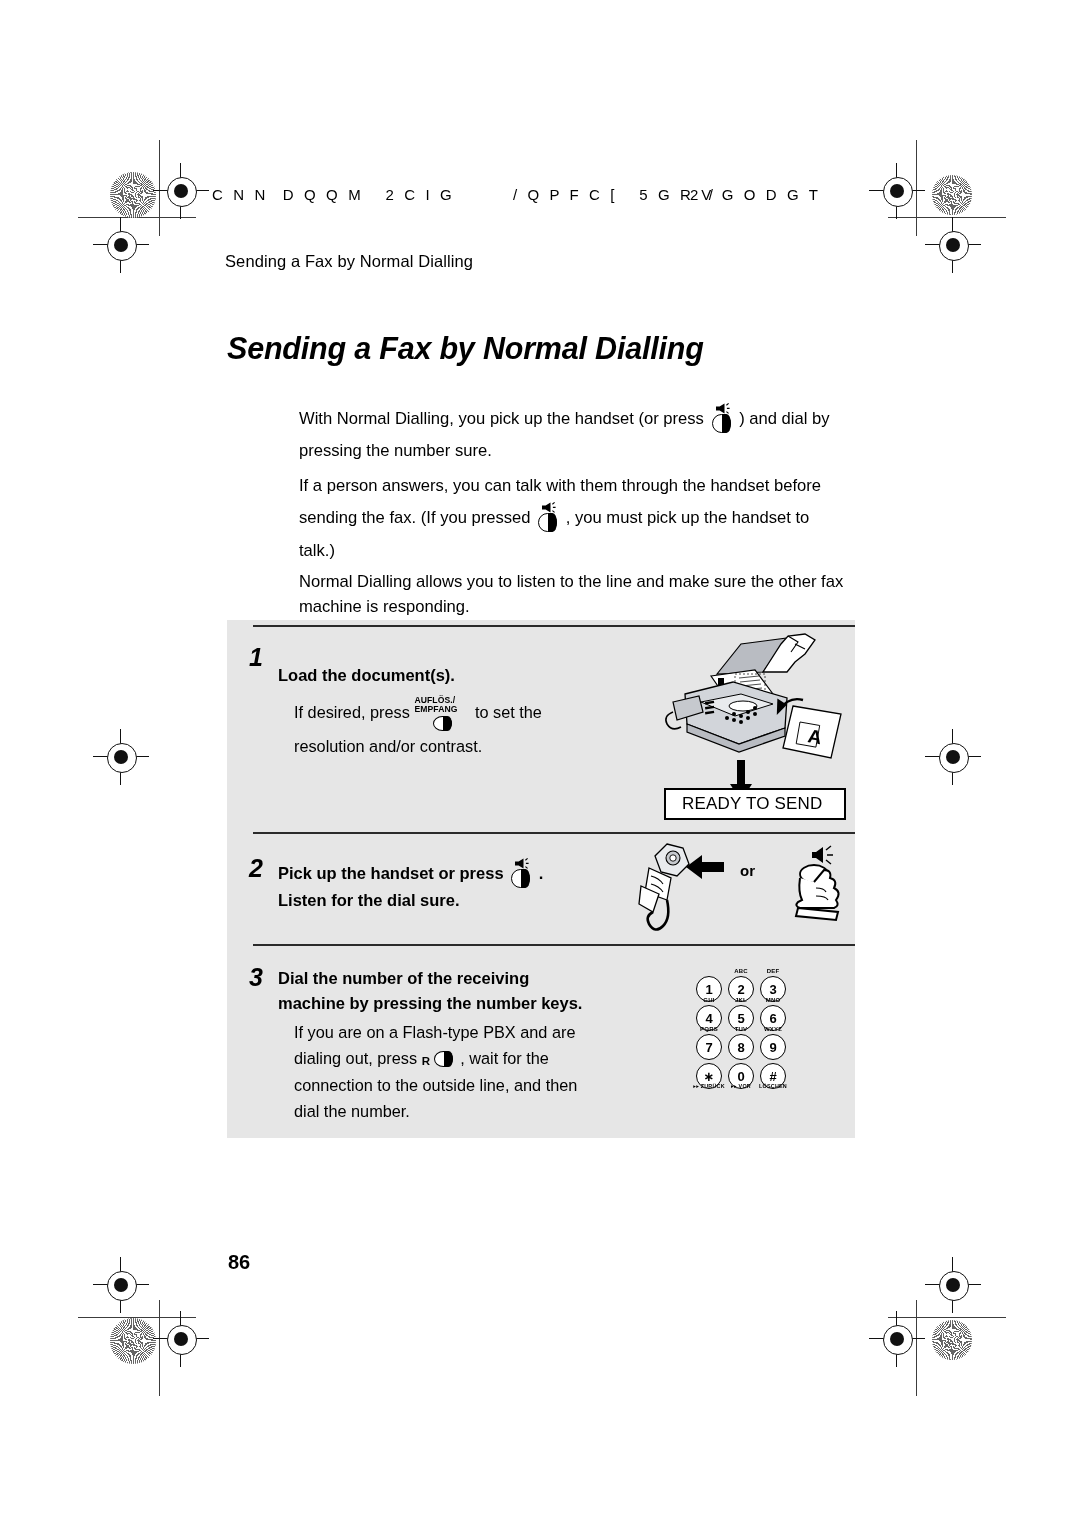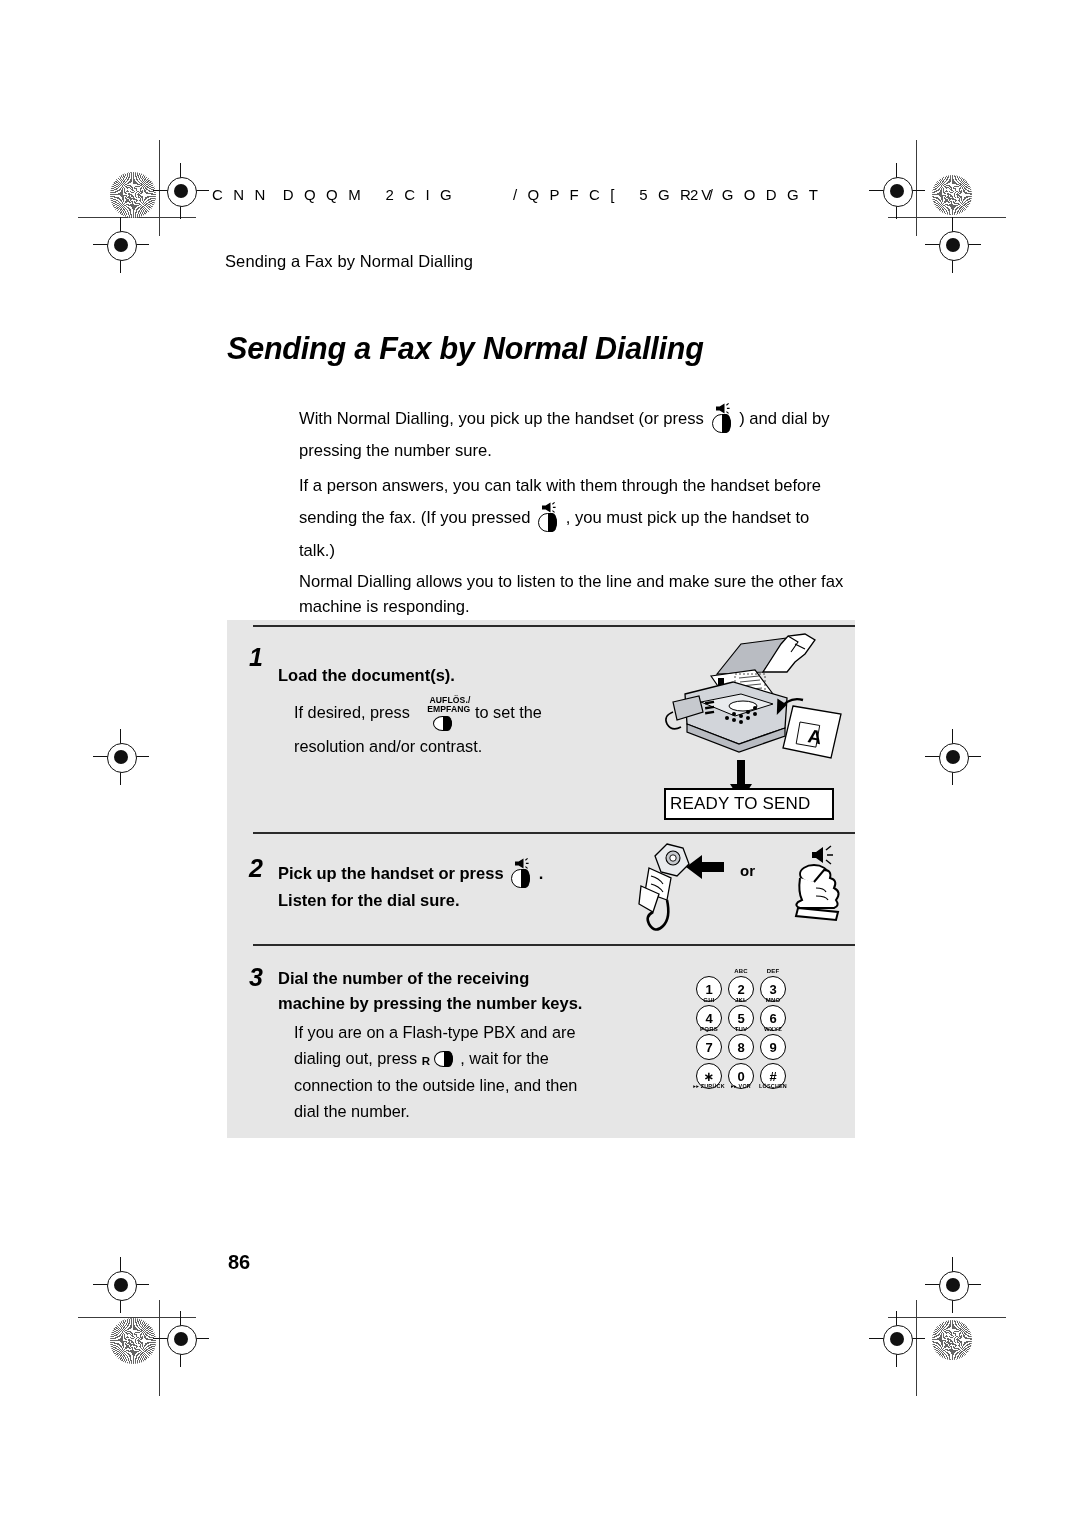--- a/index.html
+++ b/index.html
@@ -40,38 +40,38 @@
   
   .panel{position:absolute;left:227px;top:620px;width:628px;height:518px;background:#e6e6e6;}
   .divider{position:absolute;height:1.6px;background:#2b2b2b;}
 
   .stepnum{position:absolute;font-size:25px;font-weight:bold;font-style:italic;}
   .stephead{position:absolute;font-size:16.5px;font-weight:bold;line-height:1.52;}
   .stepbody{position:absolute;font-size:16.3px;line-height:1.78;}
 
   
   .reskey{display:inline-block;position:relative;width:56px;height:34px;vertical-align:-14px;}
-  .reskey .lbl{position:absolute;left:0;top:-2px;width:56px;text-align:right;
+  .reskey .lbl{position:absolute;left:0;top:-2px;width:56px;text-align:left;
                font-size:8.6px;font-weight:bold;line-height:1.05;letter-spacing:.1px;}
   .reskey .ov{position:absolute;left:19px;top:18px;width:19px;height:15px;border-radius:50%;
               border:1.7px solid #000;background:#fff;box-sizing:border-box;}
   .reskey .ov::after{content:"";position:absolute;right:-1px;top:-1px;width:9px;height:15px;
               border-radius:0 50% 50% 0 / 0 50% 50% 0;background:#000;}
 
   
   .rkey{display:inline-block;position:relative;width:34px;height:18px;vertical-align:-4px;}
   .rkey .r{position:absolute;left:0;top:2px;font-size:11.5px;font-weight:bold;}
   .rkey .ov{position:absolute;left:12px;top:1px;width:19px;height:16px;border-radius:50%;
             border:1.8px solid #000;background:#fff;box-sizing:border-box;}
   .rkey .ov::after{content:"";position:absolute;right:-1px;top:-1px;width:9px;height:16px;
             border-radius:0 50% 50% 0 / 0 50% 50% 0;background:#000;}
 
   
   .lcd{position:absolute;border:2.6px solid #000;background:#fff;
-       display:flex;align-items:center;padding-left:4px;font-size:17px;letter-spacing:.2px;}
+       display:flex;align-items:center;padding-left:16px;font-size:17px;letter-spacing:.2px;}
 
   
   .keypad{position:absolute;}
   .key{position:absolute;width:26px;height:26px;border-radius:50%;border:1.7px solid #000;
        background:#fff;box-sizing:border-box;display:flex;align-items:center;justify-content:center;
        font-size:13px;font-weight:bold;}
   .key::after{content:"";position:absolute;right:-1px;top:-1px;width:12px;height:26px;
        border-radius:0 50% 50% 0 / 0 50% 50% 0;background:#000;z-index:-1;}
   .keywrap{position:absolute;width:30px;height:38px;}
   .keylbl{position:absolute;top:0;left:0;width:30px;text-align:center;font-size:6px;font-weight:bold;letter-spacing:.2px;}

